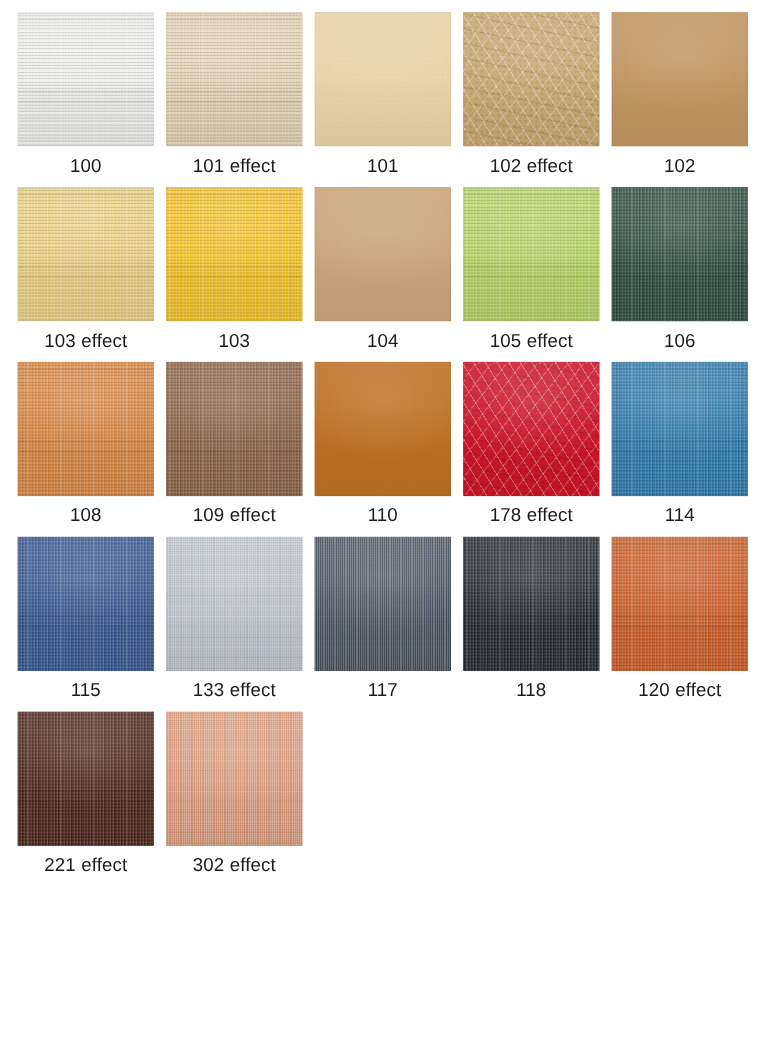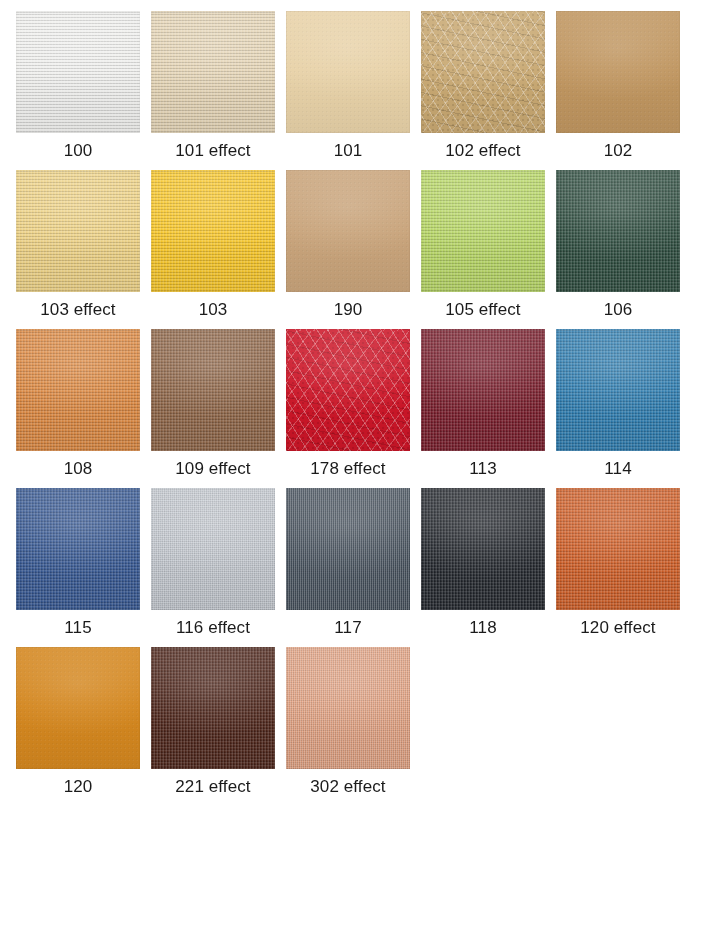--- a/index.html
+++ b/index.html
@@ -147,73 +147,69 @@
     <div class="swatch-cell">
       <div class="swatch-chip tex-pebble" style="background-color: rgb(236, 208, 131);"></div>
       <div class="swatch-label">103 effect</div>
     </div>
     <div class="swatch-cell">
       <div class="swatch-chip tex-pebble" style="background-color: rgb(245, 196, 39);"></div>
       <div class="swatch-label">103</div>
     </div>
     <div class="swatch-cell">
       <div class="swatch-chip tex-smooth" style="background-color: rgb(201, 164, 123);"></div>
-      <div class="swatch-label">190</div>
+      <div class="swatch-label">104</div>
     </div>
     <div class="swatch-cell">
       <div class="swatch-chip tex-pebble" style="background-color: rgb(181, 212, 99);"></div>
       <div class="swatch-label">105 effect</div>
     </div>
     <div class="swatch-cell">
       <div class="swatch-chip tex-pebble" style="background-color: rgb(43, 74, 60);"></div>
       <div class="swatch-label">106</div>
     </div>
     <div class="swatch-cell">
       <div class="swatch-chip tex-pebble" style="background-color: rgb(217, 133, 62);"></div>
       <div class="swatch-label">108</div>
     </div>
     <div class="swatch-cell">
       <div class="swatch-chip tex-pebble" style="background-color: rgb(139, 98, 68);"></div>
       <div class="swatch-label">109 effect</div>
     </div>
     <div class="swatch-cell">
+      <div class="swatch-chip tex-smooth" style="background-color: rgb(189, 111, 34);"></div>
+      <div class="swatch-label">110</div>
+    </div>
+    <div class="swatch-cell">
       <div class="swatch-chip tex-crackle" style="background-color: rgb(204, 22, 40);"></div>
       <div class="swatch-label">178 effect</div>
     </div>
     <div class="swatch-cell">
-      <div class="swatch-chip tex-pebble" style="background-color: rgb(117, 26, 40);"></div>
-      <div class="swatch-label">113</div>
-    </div>
-    <div class="swatch-cell">
       <div class="swatch-chip tex-pebble" style="background-color: rgb(43, 121, 172);"></div>
       <div class="swatch-label">114</div>
     </div>
     <div class="swatch-cell">
       <div class="swatch-chip tex-pebble" style="background-color: rgb(52, 85, 143);"></div>
       <div class="swatch-label">115</div>
     </div>
     <div class="swatch-cell">
       <div class="swatch-chip tex-fine" style="background-color: rgb(195, 200, 207);"></div>
-      <div class="swatch-label">116 effect</div>
+      <div class="swatch-label">133 effect</div>
     </div>
     <div class="swatch-cell">
       <div class="swatch-chip tex-fine" style="background-color: rgb(71, 82, 94);"></div>
       <div class="swatch-label">117</div>
     </div>
     <div class="swatch-cell">
       <div class="swatch-chip tex-pebble" style="background-color: rgb(34, 38, 44);"></div>
       <div class="swatch-label">118</div>
     </div>
     <div class="swatch-cell">
       <div class="swatch-chip tex-pebble" style="background-color: rgb(204, 92, 37);"></div>
       <div class="swatch-label">120 effect</div>
-    </div>
-    <div class="swatch-cell">
-      <div class="swatch-chip tex-smooth" style="background-color: rgb(212, 135, 31);"></div>
-      <div class="swatch-label">120</div>
     </div>
     <div class="swatch-cell">
       <div class="swatch-chip tex-pebble" style="background-color: rgb(75, 35, 24);"></div>
       <div class="swatch-label">221 effect</div>
     </div>
     <div class="swatch-cell">
       <div class="swatch-chip tex-fine" style="background-color: rgb(226, 161, 129);"></div>
       <div class="swatch-label">302 effect</div>
     </div>
     <div class="swatch-cell is-empty"></div>

